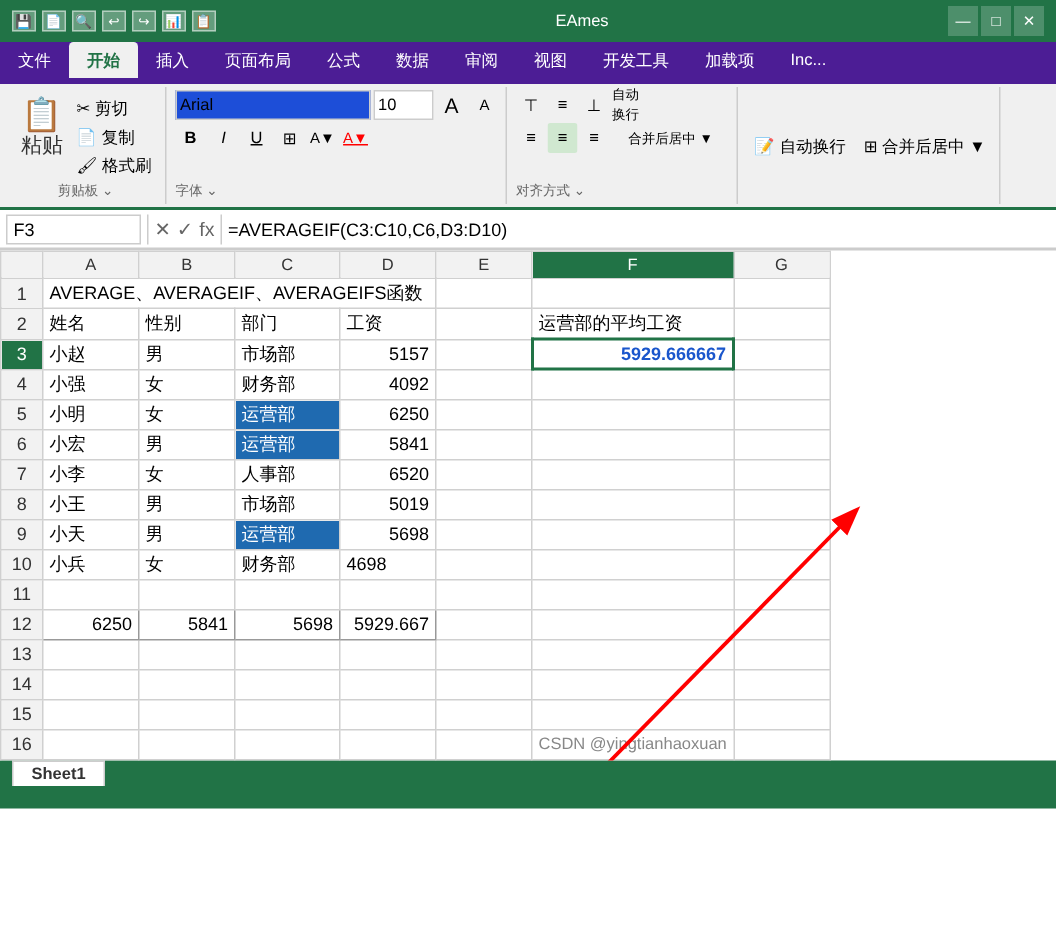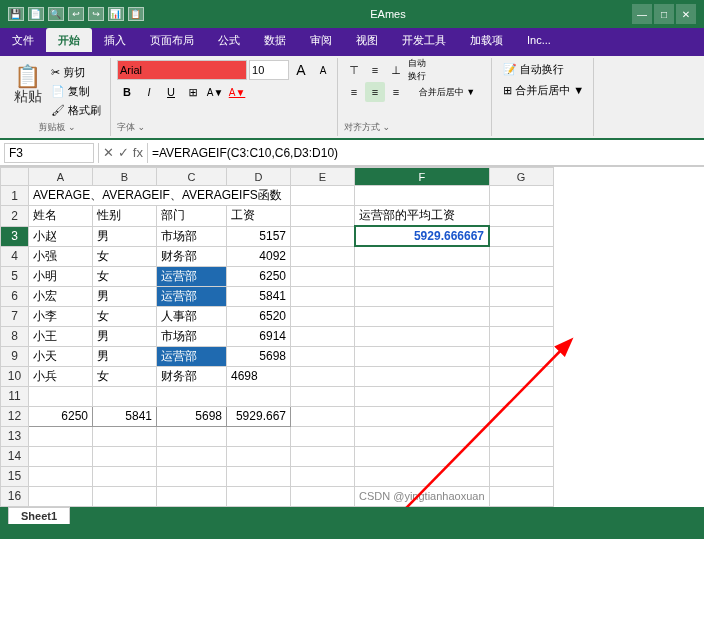--- a/index.html
+++ b/index.html
@@ -148,21 +148,21 @@
     }
     .font-row {
       display: flex;
       align-items: center;
       gap: 2px;
     }
     .font-select {
       height: 20px;
       font-size: 11px;
       border: 1px solid #ccc;
-      background: #ef4444;
+      background: #1d4ed8;
       padding: 0 2px;
       width: 130px;
     }
     .font-size-select {
       height: 20px;
       font-size: 11px;
       border: 1px solid #ccc;
       background: white;
       padding: 0 2px;
       width: 40px;
@@ -201,21 +201,21 @@
       align-items: center;
       justify-content: center;
       cursor: pointer;
       border: 1px solid transparent;
       border-radius: 2px;
       font-size: 11px;
     }
 
     .right-ribbon {
       display: flex;
-      flex-direction: column;
+      flex-direction: row;
       gap: 2px;
       padding: 2px 4px;
       border-right: 1px solid #ccc;
     }
     .right-ribbon-btn {
       display: flex;
       align-items: center;
       gap: 3px;
       padding: 1px 4px;
       cursor: pointer;
@@ -568,21 +568,21 @@
           <td></td>
           <td></td>
           <td></td>
         </tr>
 
         <tr>
           <td class="row-header">8</td>
           <td>小王</td>
           <td>男</td>
           <td>市场部</td>
-          <td style="text-align:right;">6914</td>
+          <td style="text-align:right;">5019</td>
           <td></td>
           <td></td>
           <td></td>
         </tr>
 
         <tr>
           <td class="row-header">9</td>
           <td>小天</td>
           <td>男</td>
           <td class="highlighted-cell">运营部</td>

